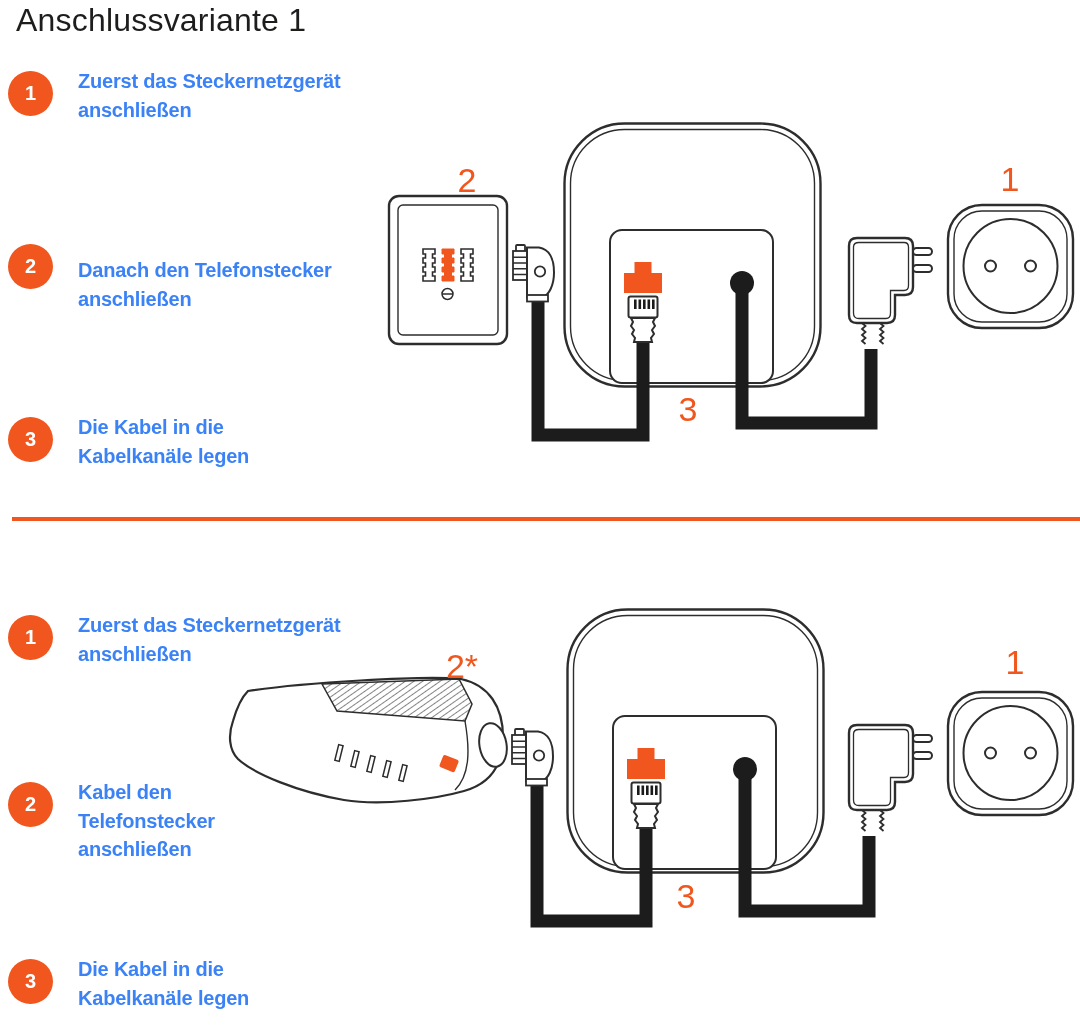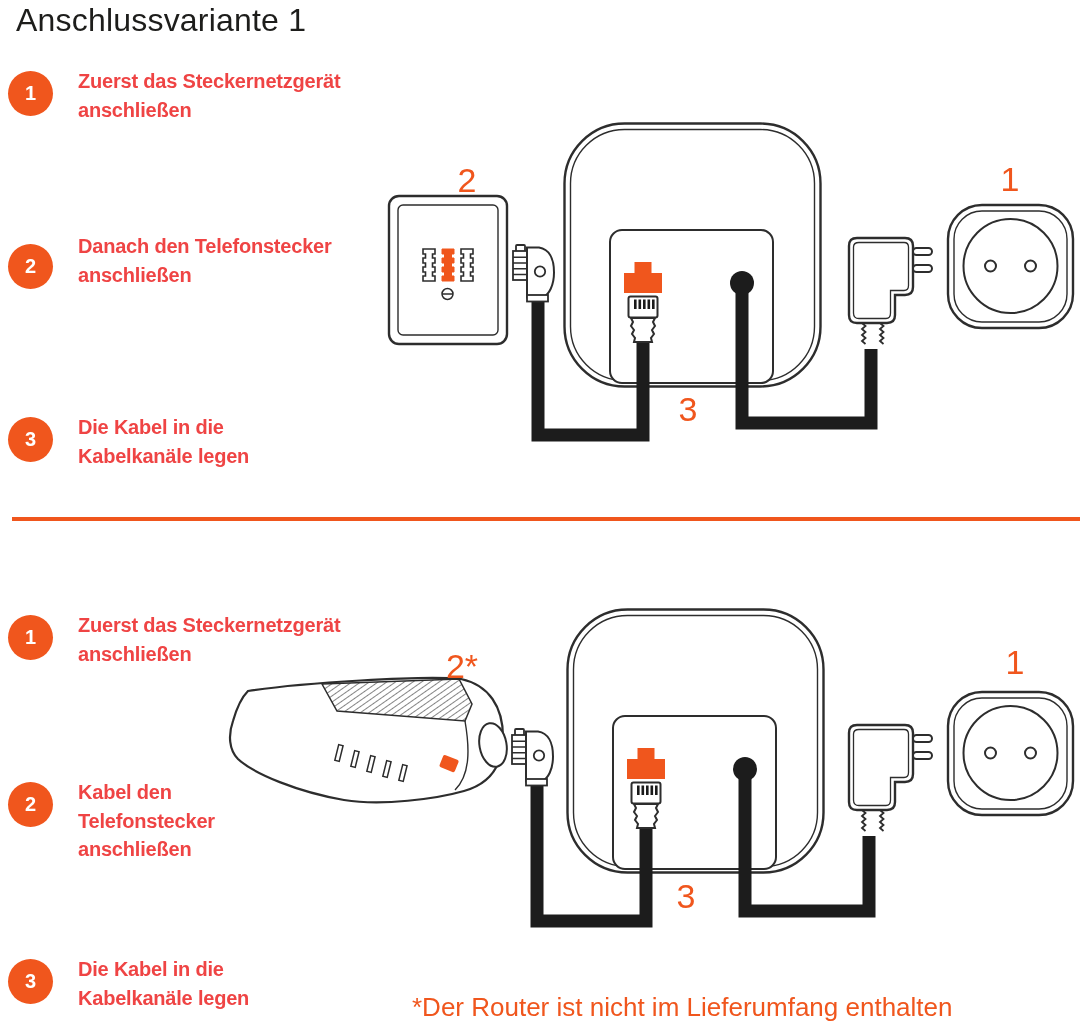--- a/index.html
+++ b/index.html
@@ -3,21 +3,21 @@
 <meta charset="utf-8">
 <style>
   html,body { margin:0; padding:0; background:#fff; }
   .page { position:relative; width:1080px; height:1033px; background:#ffffff;
           font-family:"Liberation Sans", sans-serif; overflow:hidden; }
   .title { position:absolute; left:16px; margin:0; font-size:32px; font-weight:400;
            color:#1d1d1b; letter-spacing:0.2px; white-space:nowrap; }
   .badge { position:absolute; width:45px; height:45px; border-radius:50%;
            background:#F0561D; color:#fff; display:flex; align-items:center;
            justify-content:center; font-size:20px; font-weight:700; }
-  .step-text { position:absolute; font-size:20px; font-weight:700; color:#ef4444;
+  .step-text { position:absolute; font-size:20px; font-weight:700; color:#3b82f6;
                line-height:28.5px; letter-spacing:-0.2px; white-space:nowrap; }
   .divider { position:absolute; left:12px; top:517px; width:1068px; height:4px;
              background:#F0561D; }
   .footnote { position:absolute; left:412px; top:992px; color:#F0561D;
               font-size:26px; font-weight:400; white-space:nowrap; }
   svg.diagram { position:absolute; }
   .num { font-family:"Liberation Sans", sans-serif; font-size:34px; fill:#F0561D; }
 </style>
 </head>
 <body>
@@ -30,21 +30,21 @@
     <span>1</span>
   </div>
   <div class="step-text" style="left:78px; top:67px;">
     <div>Zuerst das Steckernetzgerät</div>
     <div>anschließen</div>
   </div>
 
   <div class="badge" style="left:8px; top:244px;">
     <span>2</span>
   </div>
-  <div class="step-text" style="left:78px; top:232px;">
+  <div class="step-text" style="left:78px; top:256px;">
     <div>Danach den Telefonstecker</div>
     <div>anschließen</div>
   </div>
 
   <div class="badge" style="left:8px; top:417px;">
     <span>3</span>
   </div>
   <div class="step-text" style="left:78px; top:413px;">
     <div>Die Kabel in die</div>
     <div>Kabelkanäle legen</div>
@@ -178,15 +178,14 @@
 
     <use href="#tae-plug" x="512" y="729"></use>
     <use href="#rj-plug" x="631" y="782"></use>
     <use href="#power-set" x="849" y="725"></use>
 
     <text class="num" x="462" y="678" text-anchor="middle">2*</text>
     <text class="num" x="1015" y="674" text-anchor="middle">1</text>
     <text class="num" x="686" y="908" text-anchor="middle">3</text>
   </svg>
 
-  <div class="footnote">*Der Router ist nicht im Lieferumfang enthalten</div>
 
 </div>
 
 </body></html>

